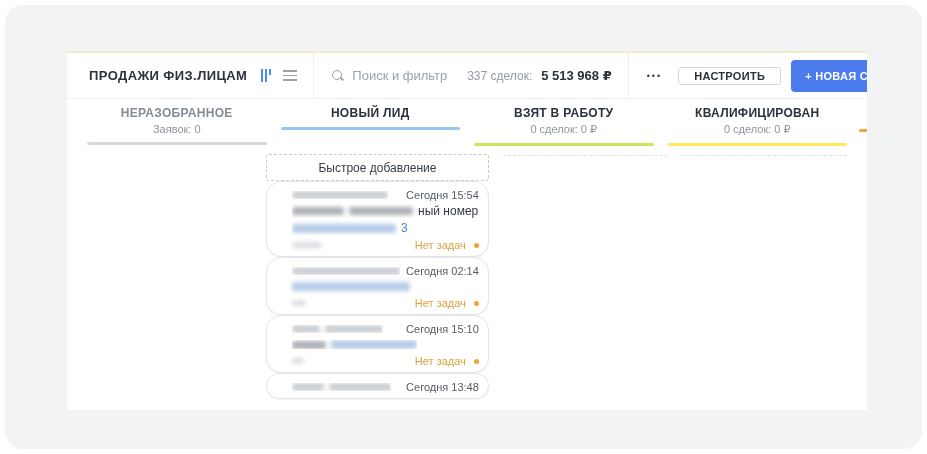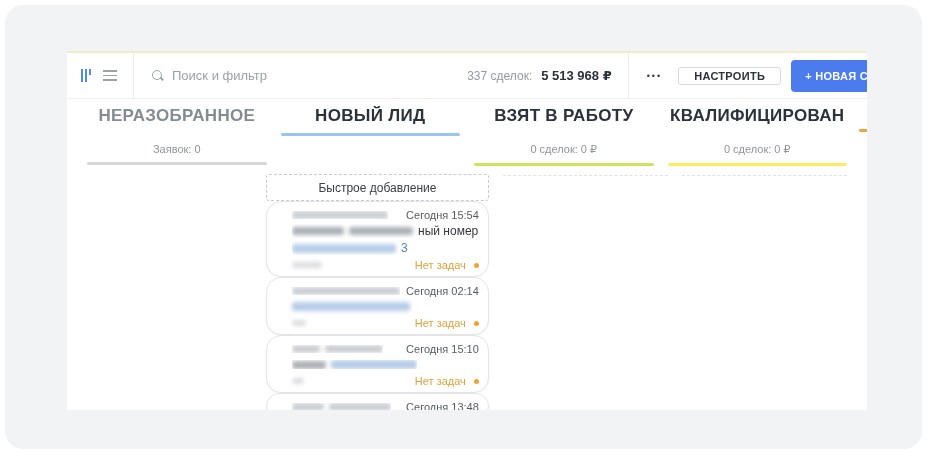--- a/index.html
+++ b/index.html
@@ -29,23 +29,23 @@
   .dots { font-size:9px; letter-spacing:2px; color:#33383f; cursor:pointer; padding:6px 4px; }
   .btn-settings { margin-left:12px; background:#fff; border:1px solid #d6d9dc; border-radius:3px;
                   font-size:11px; font-weight:bold; color:#2b323b; padding:2px 15px; letter-spacing:.3px; cursor:pointer;
                   font-family:inherit; }
   .btn-new { margin-left:10px; margin-right:-54px; border:none; border-radius:4px; color:#fff;
              font-size:11px; font-weight:bold; letter-spacing:.3px; padding:10px 14px; white-space:nowrap; cursor:pointer;
              font-family:inherit; }
   
   .stages, .board { display:grid; grid-template-columns:repeat(4,1fr); column-gap:14px; padding:0 20px; }
   .stages { margin-top:7px; }
-  .st-name { text-align:center; font-size:17px; font-weight:bold; color:#2b323b; letter-spacing:.3px; }
+  .st-name { text-align:center; font-size:12px; font-weight:bold; color:#2b323b; letter-spacing:.3px; }
   .st-name.muted { color:#848b93; }
-  .st-count { text-align:center; font-size:11px; color:#8f959d; margin-top:17px; }
+  .st-count { text-align:center; font-size:11px; color:#8f959d; margin-top:3px; }
   .st-bar { height:3px; border-radius:2px; margin-top:7px; }
   .peek { position:absolute; right:0; top:76px; width:8px; height:3px; background:#f5a33c; border-radius:2px 0 0 2px; }
   
   .board { margin-top:0; }
   .dropzone-line { border-top:1px dashed #e0e2e5; margin-top:9px; height:0; }
   .quick-add { margin-top:8px; border:1px dashed #c8cbd0; border-radius:3px; height:27px;
                display:flex; align-items:center; justify-content:center;
                font-size:12px; color:#3a4049; cursor:pointer; background:transparent; }
   .card { background:#fff; border:1px solid #e3e5e8; border-radius:15px; box-shadow:0 1px 1px rgba(60,65,70,.05);
           padding:6px 9px 5px 25px; margin-top:0; cursor:pointer; }
@@ -64,20 +64,21 @@
   .blur.sm { height:6px; background:#ced2d6; }
   .lgroup { display:flex; align-items:center; gap:5px; flex-wrap:nowrap; overflow:hidden; }
 </style>
 </head>
 <body>
 
 <div class="stage-wrap">
   <div class="panel">
 
     <div class="topbar">
+      <div class="title">ПРОДАЖИ ФИЗ.ЛИЦАМ</div>
       <div class="viewicons">
         <span class="pipe-icon">
             <i></i>
             <i></i>
             <i></i>
           </span>
         <span class="burger">
             <i></i>
             <i></i>
             <i></i>

